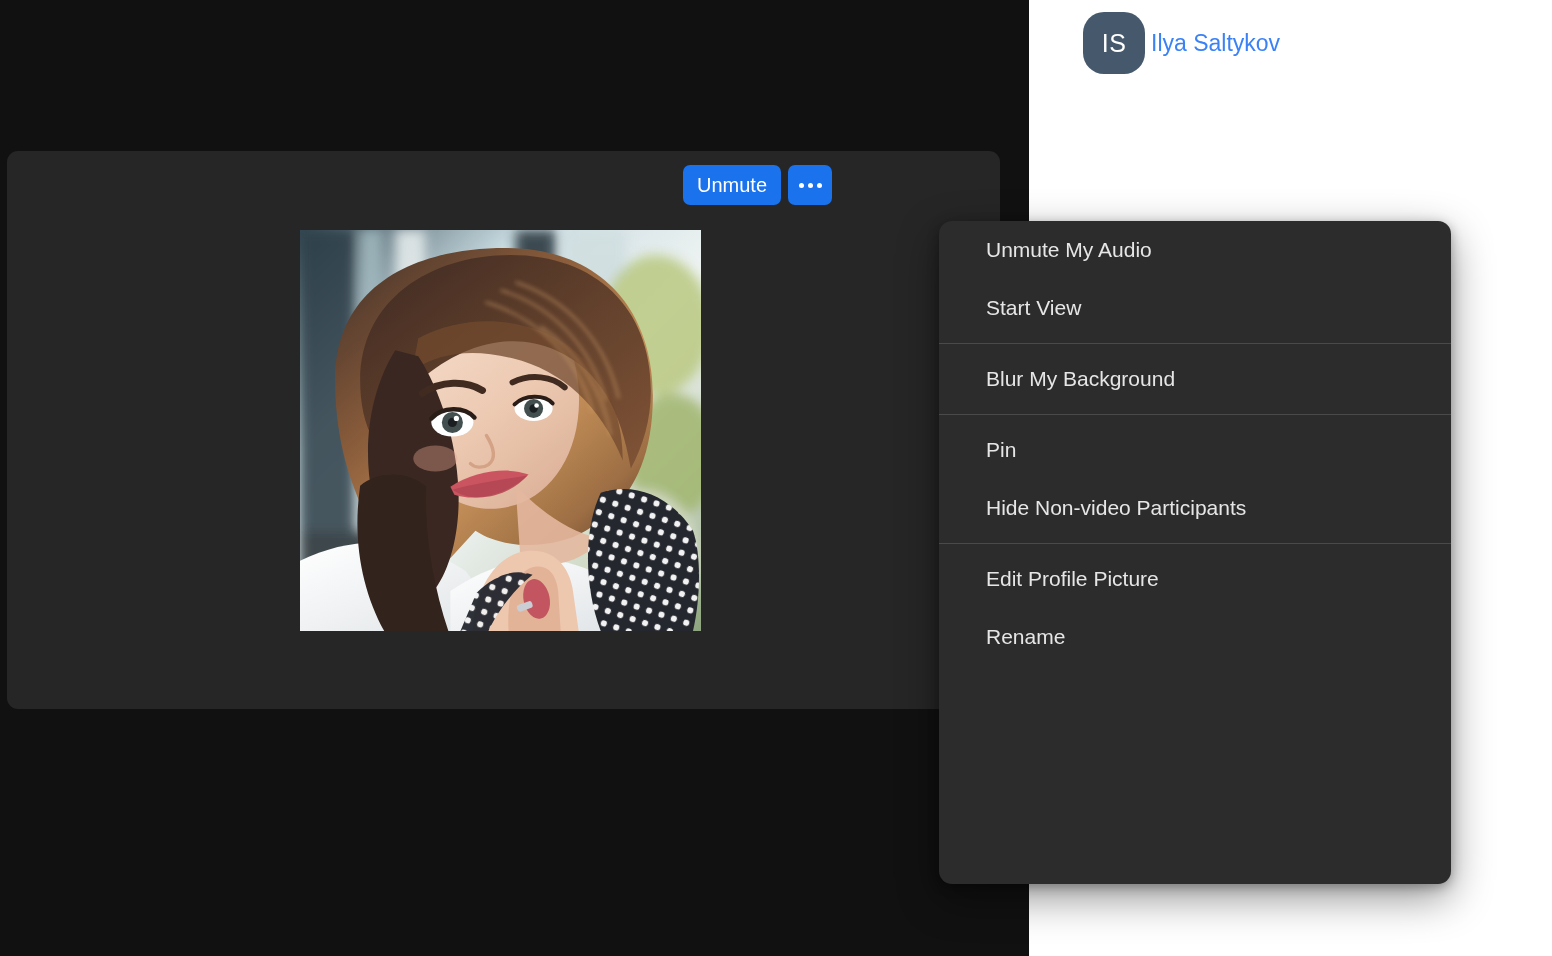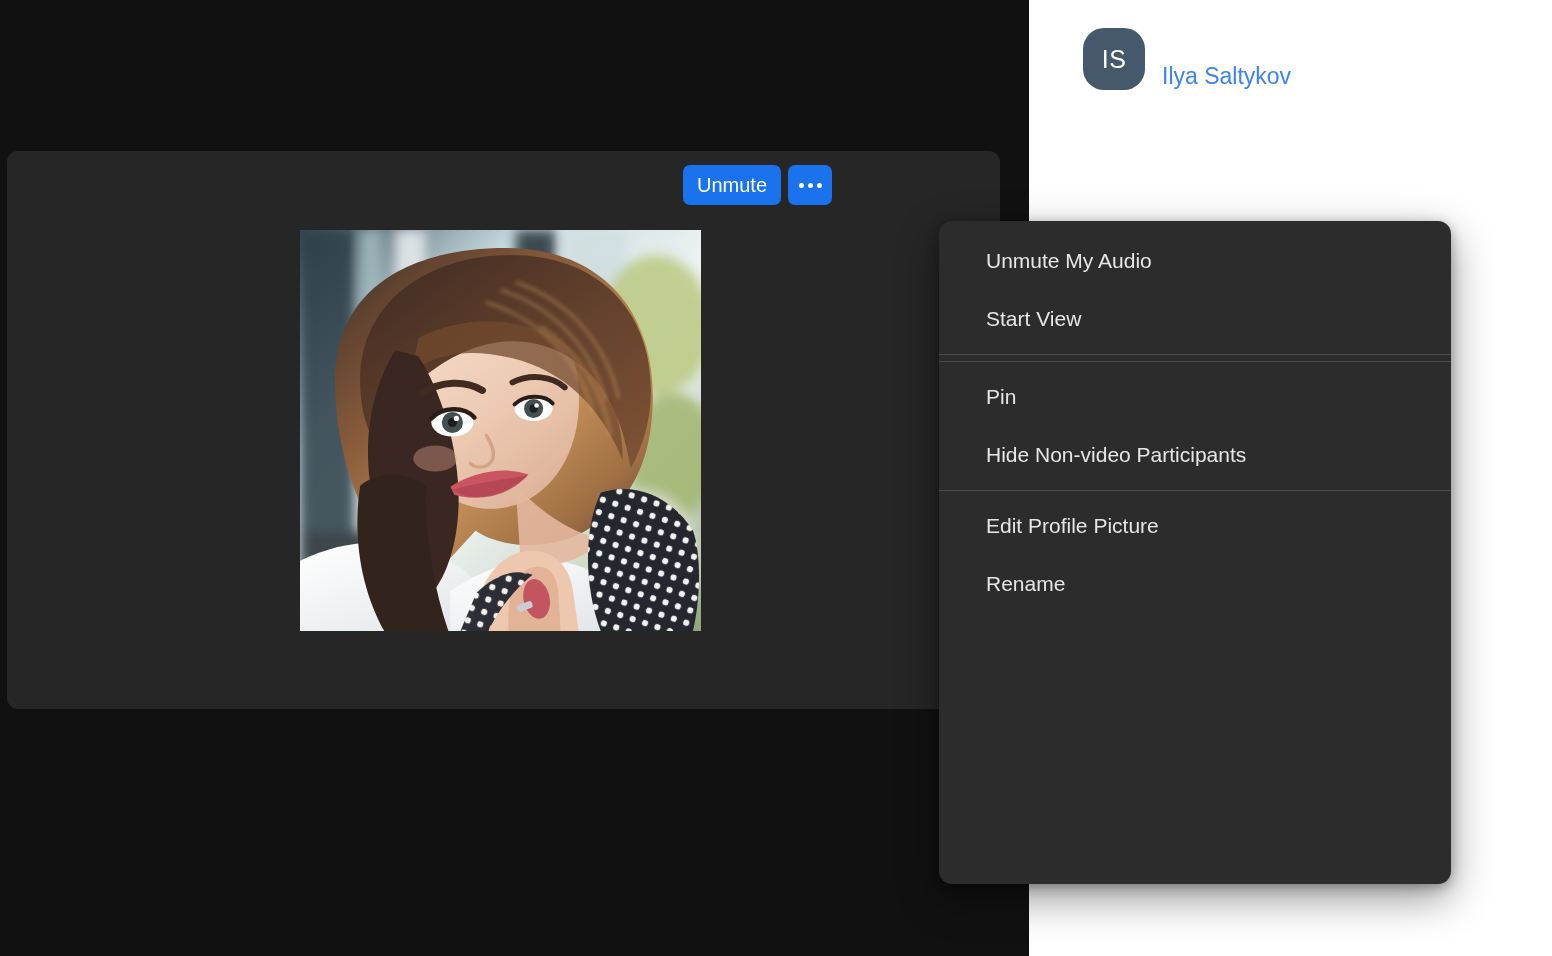--- a/index.html
+++ b/index.html
@@ -24,24 +24,24 @@
     left: 1029px;
     top: 0;
     width: 523px;
     height: 956px;
     background: #ffffff;
   }
 
   .participant-row {
     position: absolute;
     left: 54px;
-    top: 28px;
-    display: flex;
-    align-items: flex-end;
-    gap: 17px;
+    top: 12px;
+    display: flex;
+    align-items: center;
+    gap: 6px;
   }
 
   .avatar {
     width: 62px;
     height: 62px;
     border-radius: 21px;
     background: #46596c;
     color: #ffffff;
     display: flex;
     align-items: center;
@@ -133,21 +133,20 @@
     position: absolute;
     left: 939px;
     top: 221px;
     width: 512px;
     height: 663px;
     background: #2c2c2c;
     border-radius: 13px;
     box-shadow: 0 14px 42px rgba(0,0,0,0.42), 0 3px 12px rgba(0,0,0,0.30);
     overflow: hidden;
     z-index: 20;
-    padding-top: 11px;
     padding-bottom: 11px;
   }
 
   .menu-item {
     height: 58px;
     display: flex;
     align-items: center;
     padding-left: 47px;
     font-size: 21px;
     color: #e6e6e6;
@@ -305,20 +304,21 @@
         <span class="dot"></span>
         <span class="dot"></span>
       </button>
     </div>
   </div>
 
   <div class="context-menu" id="context-menu">
       <div class="menu-item">Unmute My Audio</div>
       <div class="menu-item">Start View</div>
       <div class="menu-sep"></div>
+      <div class="menu-item">Blur My Background</div>
       <div class="menu-sep"></div>
       <div class="menu-item">Pin</div>
       <div class="menu-item">Hide Non-video Participants</div>
       <div class="menu-sep"></div>
       <div class="menu-item">Edit Profile Picture</div>
       <div class="menu-item">Rename</div>
     </div>
 
 </div>
 

